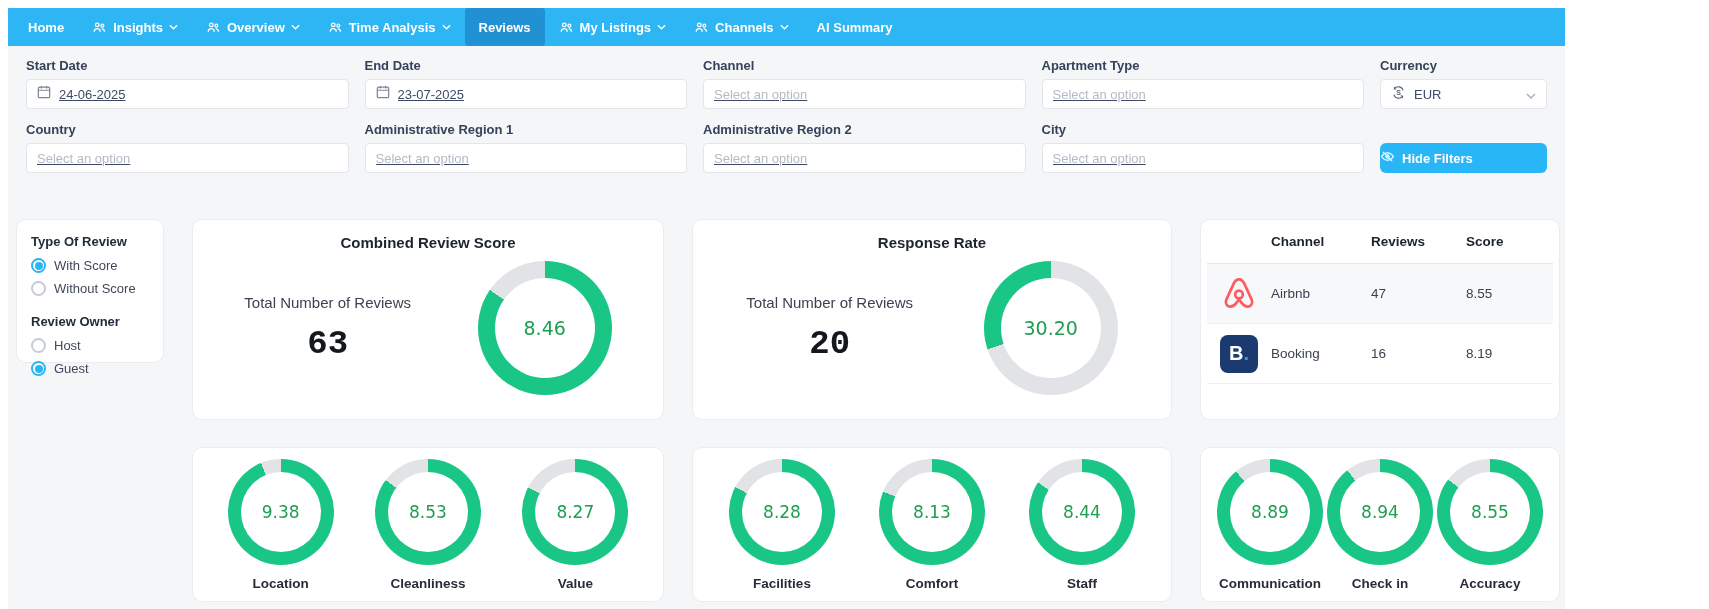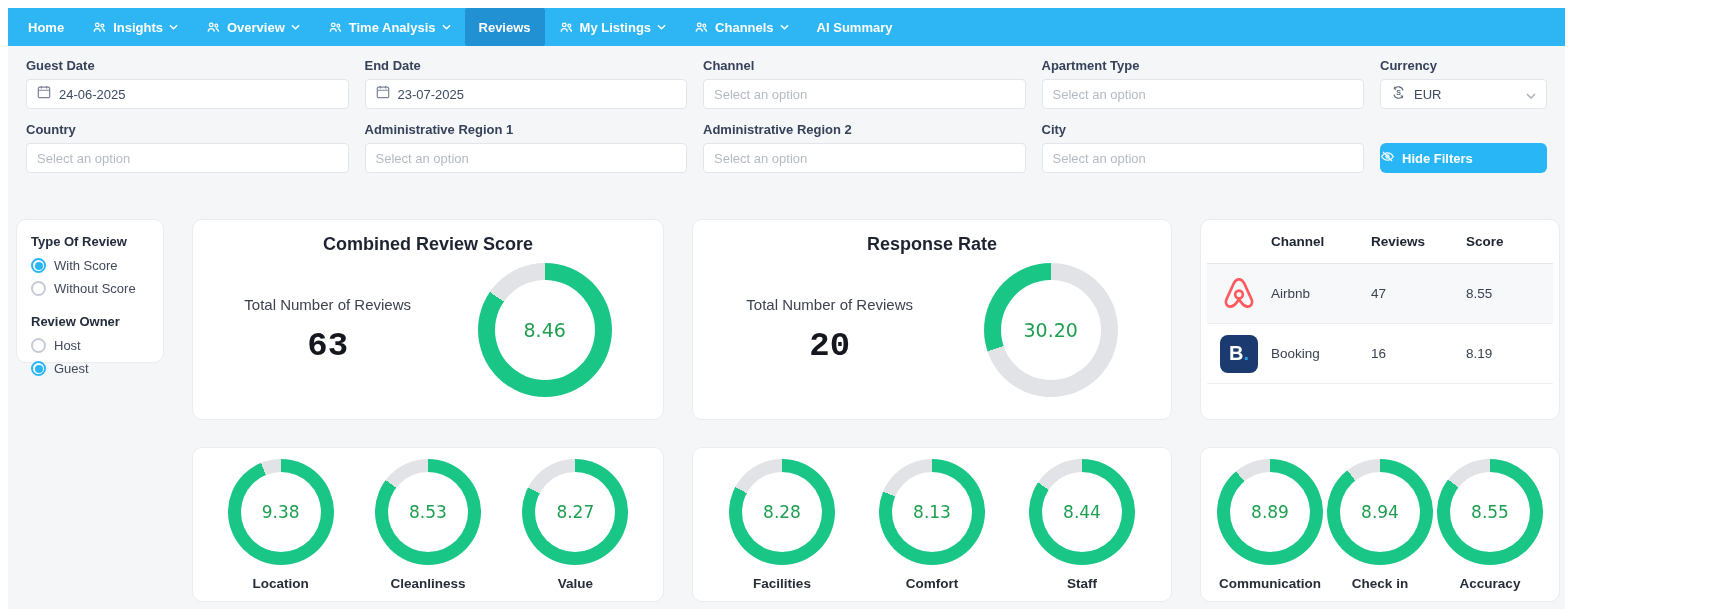--- a/index.html
+++ b/index.html
@@ -14,21 +14,21 @@
   .nav-item.active { background:#2191d3; border-radius:3px; }
   .nav-icon svg, .chev svg { display:block; }
 
   
   .filters { background:#f4f6f8; padding:12px 18px 16px 18px; }
   .filter-grid { display:grid; grid-template-columns:1fr 1fr 1fr 1fr 167px; column-gap:16px; row-gap:13px; }
   .field label { display:block; font-size:13px; font-weight:bold; color:#36415a; margin-bottom:6px; }
   .control { height:30px; background:#fff; border:1px solid #e2e5ea; border-radius:4px;
              display:flex; align-items:center; gap:8px; padding:0 10px; }
   .control input { border:none; outline:none; flex:1; font-size:13px; color:#3d4a63;
-                   font-family:"Liberation Sans",sans-serif; background:transparent; }
+                   font-family:"Liberation Sans",sans-serif; background:transparent;text-decoration:underline; }
   .control input::placeholder { color:#b4bac4; }
   .control .value-text { font-size:13px; color:#3d4a63; flex:1; }
   .btn-cell { display:flex; align-items:flex-end; }
   .hide-filters-btn { width:100%; height:30px; background:#29b6f6; color:#fff; border:none;
                       border-radius:6px; font-size:13px; font-weight:bold; display:flex;
                       align-items:center; justify-content:flex-start; gap:7px; cursor:pointer;
                       font-family:"Liberation Sans",sans-serif; }
 
   
   .content { background:#f4f6f8; padding:30px 0 14px 8px; min-height:427px; }
@@ -41,21 +41,21 @@
   .radio-row { display:flex; align-items:center; gap:8px; margin-bottom:8px; cursor:pointer; }
   .radio { position:relative; width:15px; height:15px; border-radius:50%;
            border:2px solid #c6ccd5; background:#fff; flex:0 0 auto; }
   .radio.checked { border-color:#29b6f6; }
   .radio.checked::after { content:""; position:absolute; inset:1.5px; border-radius:50%; background:#29b6f6; }
   .radio-label { font-size:13px; color:#40485a; }
   .group-gap { height:10px; }
 
   
   .sum-card { height:201px; padding:14px 18px; display:flex; flex-direction:column; }
-  .sum-title { text-align:center; font-size:18px; font-weight:bold; color:#1d2330; }
+  .sum-title { text-align:center; font-size:15px; font-weight:bold; color:#1d2330; }
   .sum-body { flex:1; display:flex; align-items:center; justify-content:space-around; }
   .totals { text-align:center; }
   .total-label { font-size:15px; color:#3c4250; margin-bottom:14px; }
   .total-num { font-size:34px; font-weight:bold; color:#14171e;font-family:Liberation Mono, monospace; }
 
   
   .gauge { position:relative; border-radius:50%; flex:0 0 auto; }
   .gauge .hole { position:absolute; background:#fff; border-radius:50%; }
   .gauge .gval { position:absolute; inset:0; display:flex; align-items:center; justify-content:center;
                  color:#1e9e50; font-family:"DejaVu Sans", sans-serif; }
@@ -180,21 +180,21 @@
         </span>
     </div>
     <div class="nav-item">
       <span>AI Summary</span>
     </div>
   </nav>
 
   <section class="filters">
     <div class="filter-grid">
       <div class="field">
-        <label>Guest Date</label>
+        <label>Start Date</label>
         <div class="control">
           <span><svg width="14" height="14" viewBox="0 0 16 16" fill="none" stroke="#7d8698" stroke-width="1.4">
                 <rect x="1.5" y="2.5" width="13" height="12" rx="1.5"></rect>
                 <path d="M1.5 6h13M5 1v3M11 1v3"></path>
               </svg></span>
           <input type="text" value="24-06-2025" style="">
         </div>
       </div>
       <div class="field">
         <label>End Date</label>

